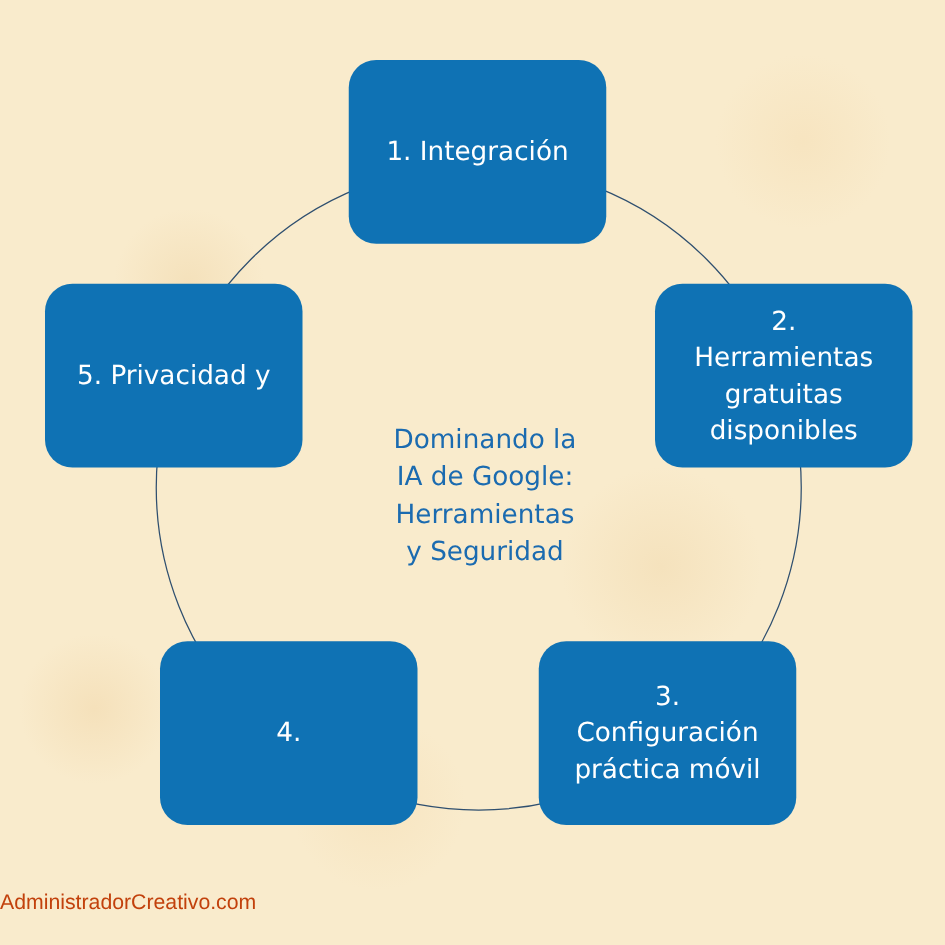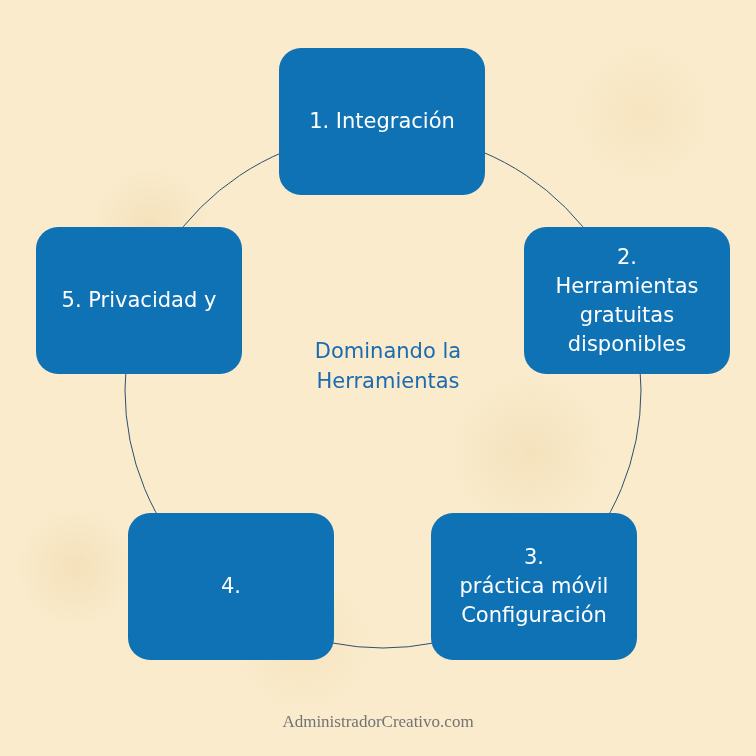--- a/index.html
+++ b/index.html
@@ -22,22 +22,22 @@
     color: #ffffff; font-size: 21px; line-height: 29px; text-align: center;
     box-sizing: border-box; padding: 0 8px;
   }
   .node span { display: block; }
   .center {
     position: absolute; left: 283px; top: 288px; width: 210px;
     text-align: center; color: #1b6bb0; font-size: 21px; line-height: 30px; margin-top: 48px;
   }
   .footer {
     position: absolute; left: 0; width: 756px; top: 712px;
-    text-align: center; color: #737373; font-size: 17px;
-    font-family: Liberation Serif, serif;
+    text-align: left; color: #c2410c; font-size: 17px;
+    font-family: Liberation Sans, sans-serif;
   }
 </style>
 </head>
 <body>
 
 <svg class="ring" width="756" height="756">
   <circle cx="383" cy="390" r="258" fill="none" stroke="#2f4f6f" stroke-width="1"></circle>
 </svg>
 
 <div class="node" style="left:279px; top:48px;">
@@ -51,35 +51,37 @@
     <span>2.</span>
     <span>Herramientas</span>
     <span>gratuitas</span>
     <span>disponibles</span>
   </div>
 </div>
 
 <div class="node" style="left:431px; top:513px;">
   <div>
     <span>3.</span>
+    <span>Configuración</span>
     <span>práctica móvil</span>
-    <span>Configuración</span>
   </div>
 </div>
 
 <div class="node" style="left:128px; top:513px;">
   <div>
     <span>4.</span>
   </div>
 </div>
 
 <div class="node" style="left:36px; top:227px;">
   <div>
     <span>5. Privacidad y</span>
   </div>
 </div>
 
 <div class="center">
   <div>Dominando la</div>
+  <div>IA de Google:</div>
   <div>Herramientas</div>
+  <div>y Seguridad</div>
 </div>
 
 <div class="footer">AdministradorCreativo.com</div>
 
 </body></html>

